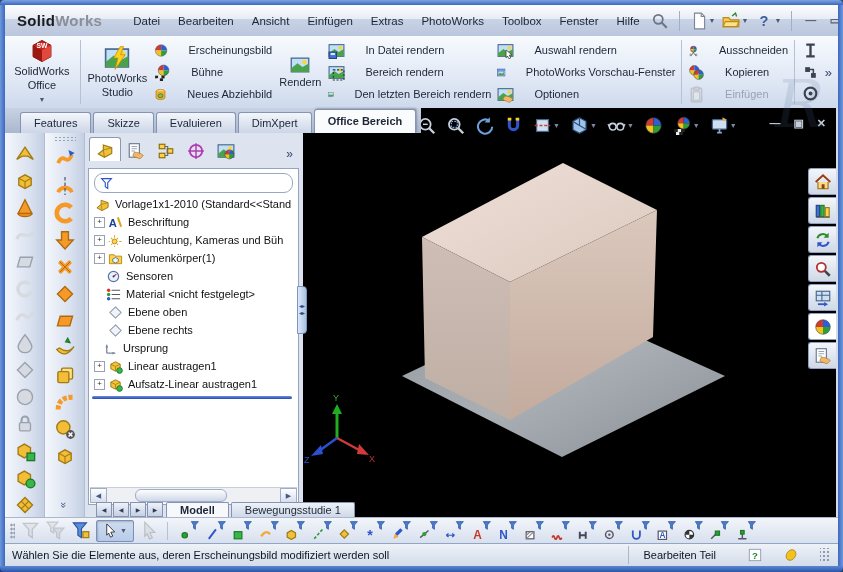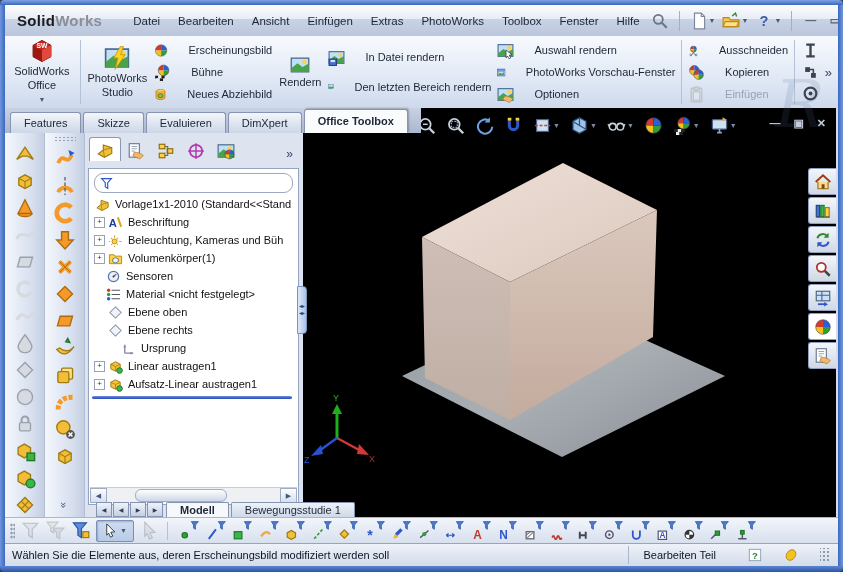--- a/index.html
+++ b/index.html
@@ -37,21 +37,21 @@
   .cmd-item{display:flex;align-items:center;gap:20px;font-size:11px;color:#1c2636;height:20px;white-space:nowrap;text-align:center;}
   .cmd-item.disabled{color:#98a2b2;}
   .cmd-item.disabled .ic{opacity:.45;filter:grayscale(1);}
   .ic17{width:17px;height:17px;}
   .ic20{width:20px;height:20px;}
   .ic24{width:26px;height:26px;}
   #cmd-side{display:flex;flex-direction:column;justify-content:space-evenly;align-items:center;padding:2px 2px;z-index:1;}
   #cmd-overflow{align-self:center;font-size:13px;color:#34456a;padding:0 6px 0 2px;margin-left:auto;z-index:1;}
   
   #tabrow{left:5px;top:108px;width:416px;height:25px;z-index:6;
-    background:linear-gradient(180deg,#c9d2e3,#aab7cf);display:flex;align-items:flex-end;padding-left:5px;box-sizing:border-box;}
+    background:linear-gradient(180deg,#c9d2e3,#aab7cf);display:flex;align-items:flex-end;padding-left:15px;box-sizing:border-box;}
   .rtab{height:20px;line-height:20px;padding:0 13px;font-size:11px;color:#1c2636;margin-right:2px;
     background:linear-gradient(180deg,#f3f6fb,#ccd6e7);border:1px solid #8494b2;border-bottom:none;
     border-radius:3px 3px 0 0;white-space:nowrap;}
   .rtab.active{background:#fafbfd;font-weight:bold;height:23px;line-height:23px;box-shadow:1px -1px 2px rgba(0,0,0,.25);}
   
   #viewport{left:303px;top:108px;width:533px;height:409px;background:#000;overflow:hidden;z-index:1;}
   #hud{position:absolute;left:112px;top:7px;display:flex;align-items:center;gap:6px;}
   .hud-ic{width:19px;height:19px;}
   #doc-controls{position:absolute;right:10px;top:8px;display:flex;gap:13px;}
   .dwbtn{color:#c4cdd9;font-size:11px;font-weight:bold;line-height:14px;}
@@ -291,20 +291,31 @@
             </svg>
           </span>
           <span class="cmd-label">In Datei rendern</span>
         </div>
         <div class="cmd-item">
           <span class="ic ic17">
             <svg viewBox="0 0 16 16" width="100%" height="100%">
               <rect x="1" y="2.5" width="14" height="11" fill="#bfe0f7" stroke="#46648c"></rect>
               <circle cx="11.5" cy="5.5" r="1.8" fill="#ffd23f"></circle>
               <path d="M1 10.5 6 6.5l4 3 5-2.8v6.8H1z" fill="#4aa34a"></path>
+              <rect x="5" y="5.5" width="10" height="9.5" fill="none" stroke="#1c2f4f" stroke-dasharray="2 1.5"></rect>
+            </svg>
+          </span>
+          <span class="cmd-label">Bereich rendern</span>
+        </div>
+        <div class="cmd-item">
+          <span class="ic ic17">
+            <svg viewBox="0 0 16 16" width="100%" height="100%">
+              <rect x="1" y="2.5" width="14" height="11" fill="#bfe0f7" stroke="#46648c"></rect>
+              <circle cx="11.5" cy="5.5" r="1.8" fill="#ffd23f"></circle>
+              <path d="M1 10.5 6 6.5l4 3 5-2.8v6.8H1z" fill="#4aa34a"></path>
               <rect x="6" y="7" width="9" height="8" fill="none" stroke="#e8eef8" stroke-dasharray="2 1.5"></rect>
               <path d="M6 15l3-3" stroke="#2c56c9" stroke-width="1.4"></path>
             </svg>
           </span>
           <span class="cmd-label">Den letzten Bereich rendern</span>
         </div>
       </div>
     <div class="cmd-col" id="cmd-col3" style="width:178px;">
         <div class="cmd-item">
           <span class="ic ic17">
@@ -413,21 +424,21 @@
         </span>
       </div>
     <div id="cmd-overflow">»</div>
   </div>
 
   <div id="tabrow" class="abs">
       <div class="rtab">Features</div>
       <div class="rtab">Skizze</div>
       <div class="rtab">Evaluieren</div>
       <div class="rtab">DimXpert</div>
-      <div class="rtab active">Office Toolbox</div>
+      <div class="rtab active">Office Bereich</div>
     </div>
 
   <div id="viewport" class="abs">
     <svg width="533" height="409" viewBox="0 0 533 409">
       <defs>
         <linearGradient id="gFloor" x1="0" y1="0" x2="1" y2="1">
           <stop offset="0" stop-color="#9aa1a7"></stop>
             <stop offset=".5" stop-color="#b2b8bd"></stop>
             <stop offset="1" stop-color="#8f969c"></stop>
         </linearGradient>
@@ -929,21 +940,21 @@
           </div>
           <div class="trow" style="padding-left: 5px;">
             <span class="exp-sp"></span>
             <span class="ic ic15">
               <svg viewBox="0 0 16 16" width="100%" height="100%">
                 <path d="M8 2 14 8 8 14 2 8z" fill="rgba(170,195,230,.18)" stroke="#8a93a3" stroke-width="1.1"></path>
               </svg>
             </span>
             <span class="lbl">Ebene rechts</span>
           </div>
-          <div class="trow" style="padding-left: 18px;">
+          <div class="trow" style="padding-left: 0;">
             <span class="exp-sp"></span>
             <span class="ic ic15">
               <svg viewBox="0 0 16 16" width="100%" height="100%">
                 <path d="M4 13V4M4 13h9" stroke="#7a88a0" stroke-width="1.4" fill="none"></path>
                 <path d="M4 4 2.5 7h3z" fill="#7a88a0"></path>
                 <path d="M13 13l-3-1.5v3z" fill="#7a88a0"></path>
               </svg>
             </span>
             <span class="lbl">Ursprung</span>
           </div>

